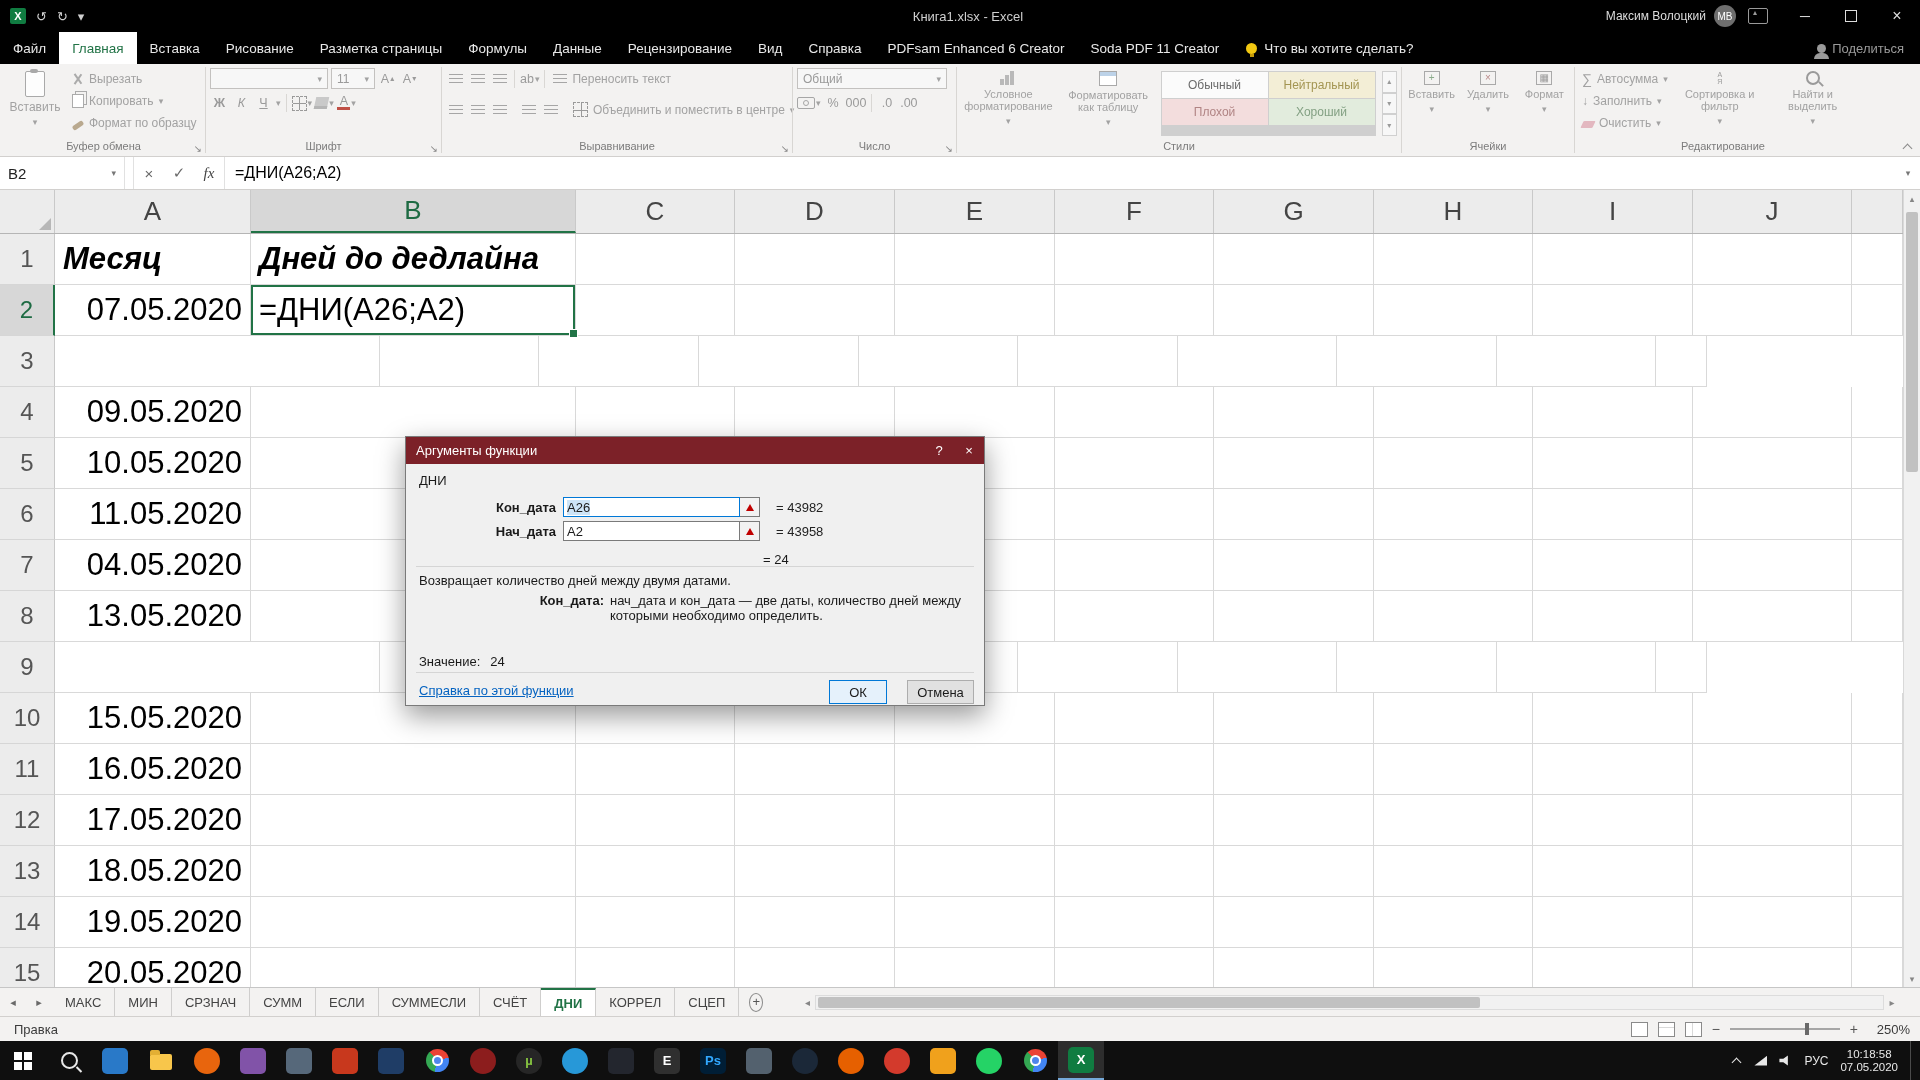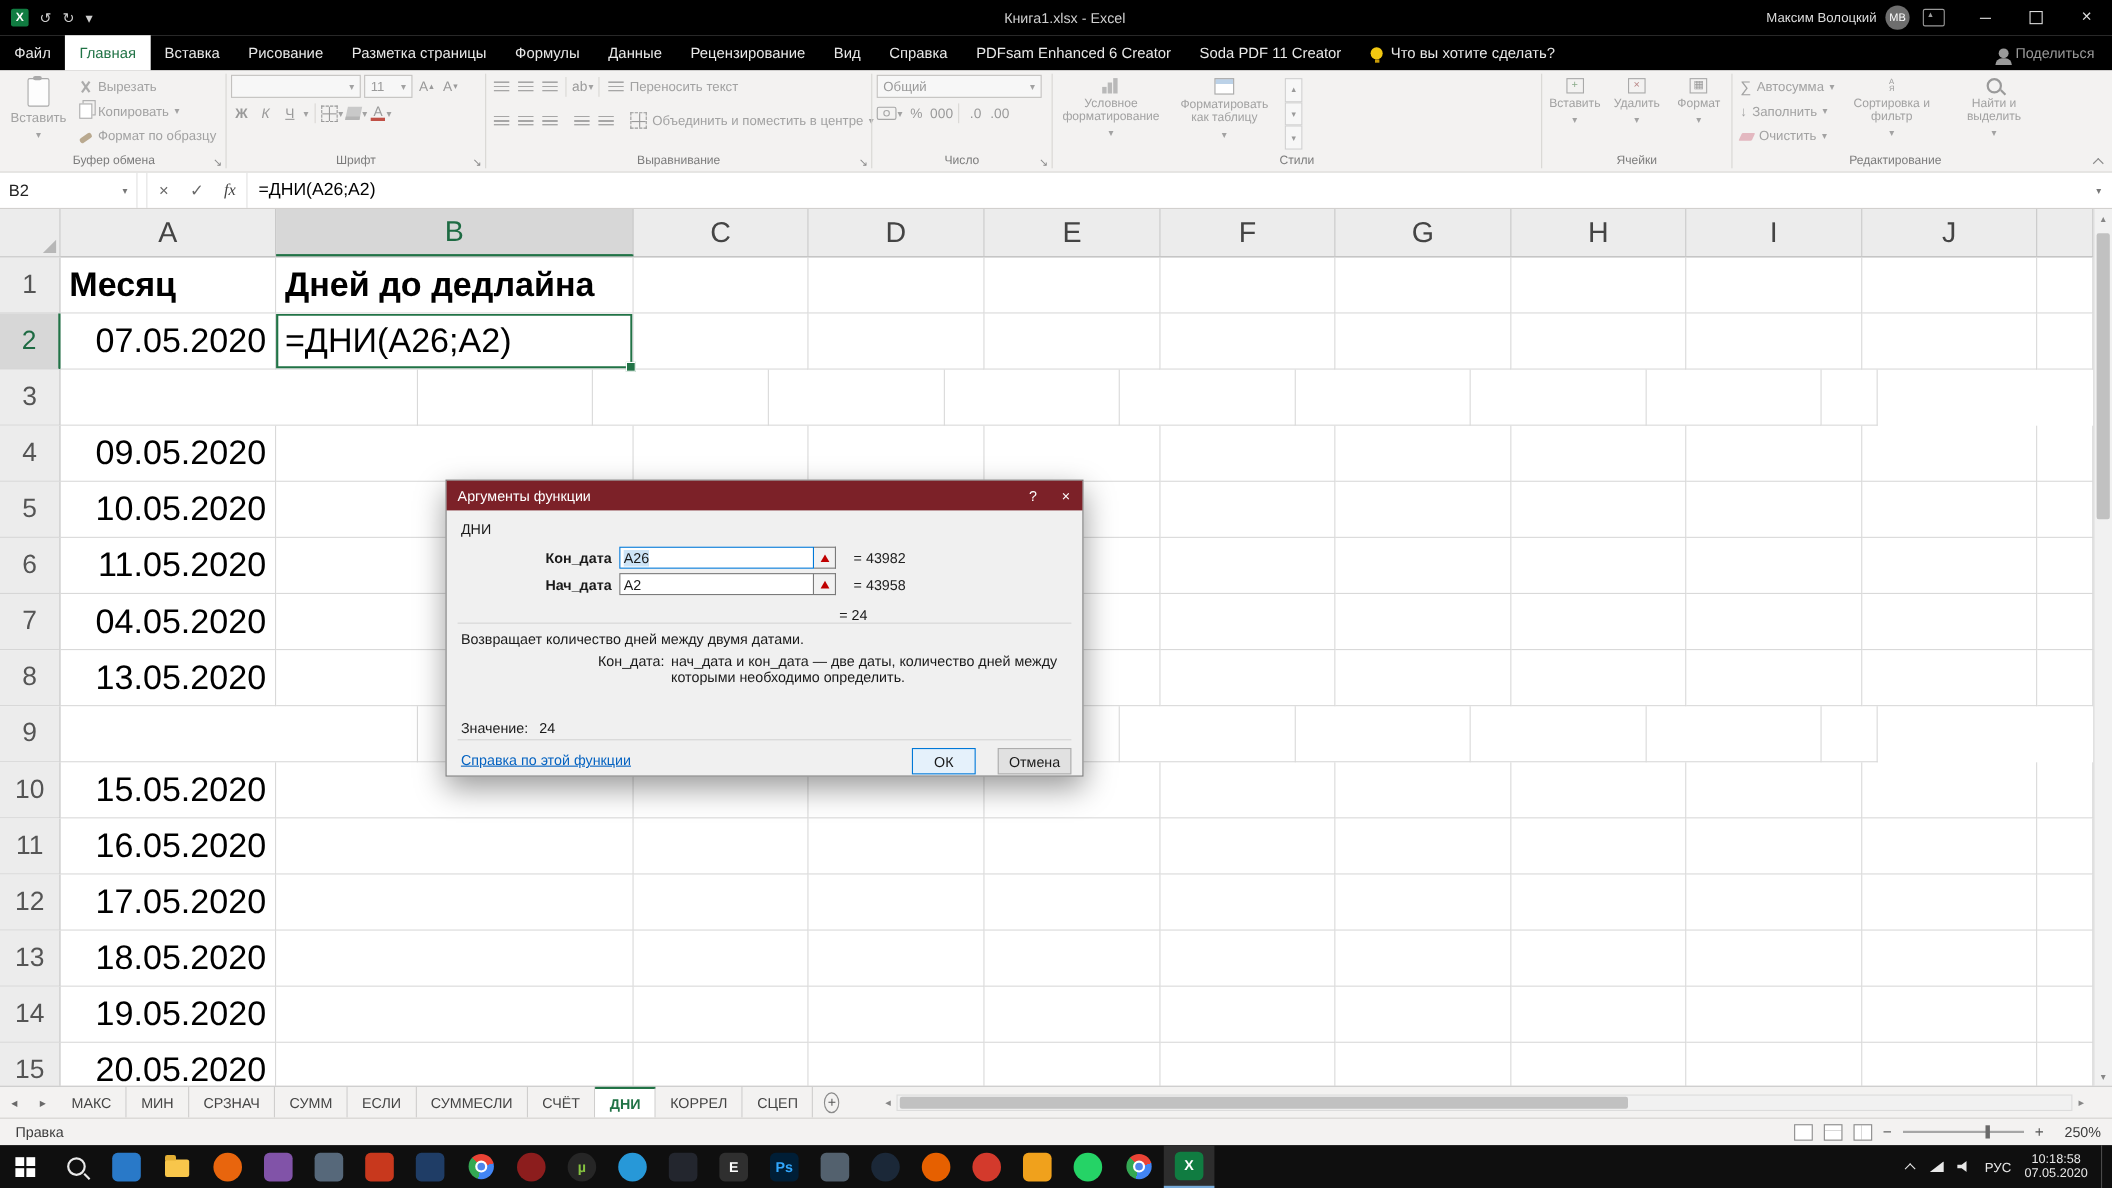--- a/index.html
+++ b/index.html
@@ -106,21 +106,21 @@
   .colhdr{display:flex;height:43px;border-bottom:1px solid #b5b5b5;background:#ececec;}
   .corner{width:55px;flex:none;border-right:1px solid #c9c9c9;position:relative;background:#ececec;box-sizing:border-box;cursor:pointer;}
   .corner::after{content:"";position:absolute;right:3px;bottom:3px;border-left:12px solid transparent;border-bottom:12px solid #b7b7b7;}
   .col-h{flex:none;display:flex;align-items:center;justify-content:center;font-size:26px;color:#444;border-right:1px solid #c9c9c9;box-sizing:border-box;cursor:pointer;}
   .col-h.sel{background:#d7d7d7;border-bottom:2px solid #217346;color:#1e6b43;}
   .gridrows{overflow:hidden;height:754px;}
   .g-row{display:flex;height:51px;}
   .row-h{width:55px;flex:none;background:#ececec;border-right:1px solid #c9c9c9;border-bottom:1px solid #d6d6d6;display:flex;align-items:center;justify-content:center;font-size:24px;color:#555;box-sizing:border-box;cursor:pointer;}
   .row-h.sel{background:#d7d7d7;border-right:2px solid #217346;color:#1e6b43;}
   .g-cell{flex:none;border-right:1px solid #d9d9d9;border-bottom:1px solid #d9d9d9;box-sizing:border-box;display:flex;align-items:center;padding:0 8px;font-size:31px;color:#000;white-space:nowrap;cursor:cell;}
-  .g-cell.b{font-weight:bold;}
+  .g-cell.b{font-weight:bold;font-style:italic;}
   .g-cell.right{justify-content:flex-end;}
   .g-cell.editing{position:relative;box-shadow:inset 0 0 0 2px #217346;z-index:2;}
   .g-cell.editing::after{content:"";position:absolute;right:-3px;bottom:-3px;width:7px;height:7px;background:#217346;border:1px solid #fff;}
   .vscroll{position:absolute;right:0;top:0;bottom:0;width:17px;background:#f1f1f1;border-left:1px solid #d9d9d9;box-sizing:border-box;}
   .vs-ar{height:17px;display:flex;align-items:center;justify-content:center;font-size:9px;color:#868686;cursor:pointer;}
   .vs-ar.bot{position:absolute;bottom:0;left:0;right:0;}
   .vs-thumb{position:absolute;left:2px;right:2px;top:22px;height:260px;background:#c1c1c1;border-radius:2px;cursor:grab;}
 
   
   .dialog{position:absolute;left:405px;top:436px;width:578px;height:268px;background:#f0f0f0;border:1px solid #7a7a7a;box-shadow:0 10px 26px rgba(0,0,0,.4);z-index:20;font-size:13px;color:#1a1a1a;}
@@ -137,21 +137,21 @@
   .seltext{background:#cde4f7;}
   .arg-pick{width:20px;height:20px;border:1px solid #7a7a7a;border-left:none;background:#f2f2f2;display:flex;align-items:center;justify-content:center;flex:none;cursor:pointer;padding:0;}
   .pick-arrow{width:0;height:0;border-left:4px solid transparent;border-right:4px solid transparent;border-bottom:7px solid #c00000;}
   .arg-result{margin-left:16px;color:#222;}
   .f-result{position:absolute;left:357px;top:88px;}
   .dlg-hr{position:absolute;left:10px;right:10px;height:1px;background:#d5d5d5;}
   .hr1{top:102px;}
   .hr2{top:208px;}
   .dlg-desc{position:absolute;left:13px;top:109px;}
   .param{position:absolute;left:100px;top:129px;width:462px;display:flex;line-height:15px;}
-  .p-name{width:98px;text-align:right;font-weight:normal;flex:none;padding-right:6px;}
+  .p-name{width:98px;text-align:right;font-weight:bold;flex:none;padding-right:6px;}
   .p-text{flex:1;}
   .value-line{position:absolute;left:13px;top:190px;}
   .value-line b{font-weight:normal;margin-left:10px;}
   .dlg-link{position:absolute;left:13px;top:219px;color:#0563c1;text-decoration:underline;cursor:pointer;}
   .dlg-btn{position:absolute;top:216px;height:24px;font-size:13px;display:flex;align-items:center;justify-content:center;cursor:pointer;box-sizing:border-box;}
   .btn-ok{left:423px;width:58px;border:1px solid #0078d7;background:#e5f1fb;}
   .btn-cancel{left:501px;width:67px;border:1px solid #adadad;background:#e1e1e1;}
 
   
   .sheetbar{top:987px;height:29px;background:#f3f2f1;border-top:1px solid #c6c6c6;display:flex;align-items:stretch;}
@@ -439,20 +439,38 @@
               <span style="height:14px"></span>
             </span>
           <span>Условное форматирование</span>
           <span class="caret">▾</span>
         </div>
         <div class="wbtn" style="width:98px">
           <span class="i-tbl"></span>
           <span>Форматировать как таблицу</span>
           <span class="caret">▾</span>
         </div>
+        <div class="gallery">
+
+            <div class="style-cell st-normal">
+              <span>Обычный</span>
+            </div>
+
+            <div class="style-cell st-neutral">
+              <span>Нейтральный</span>
+            </div>
+
+            <div class="style-cell st-bad">
+              <span>Плохой</span>
+            </div>
+
+            <div class="style-cell st-good">
+              <span>Хороший</span>
+            </div>
+          </div>
         <div class="g-rail">
           <div>▴</div>
           <div>▾</div>
           <div>▾</div>
         </div>
       </div>
       <div class="rg-foot"><span>Стили</span></div>
     </div>
     <div class="rsep"></div>
 

